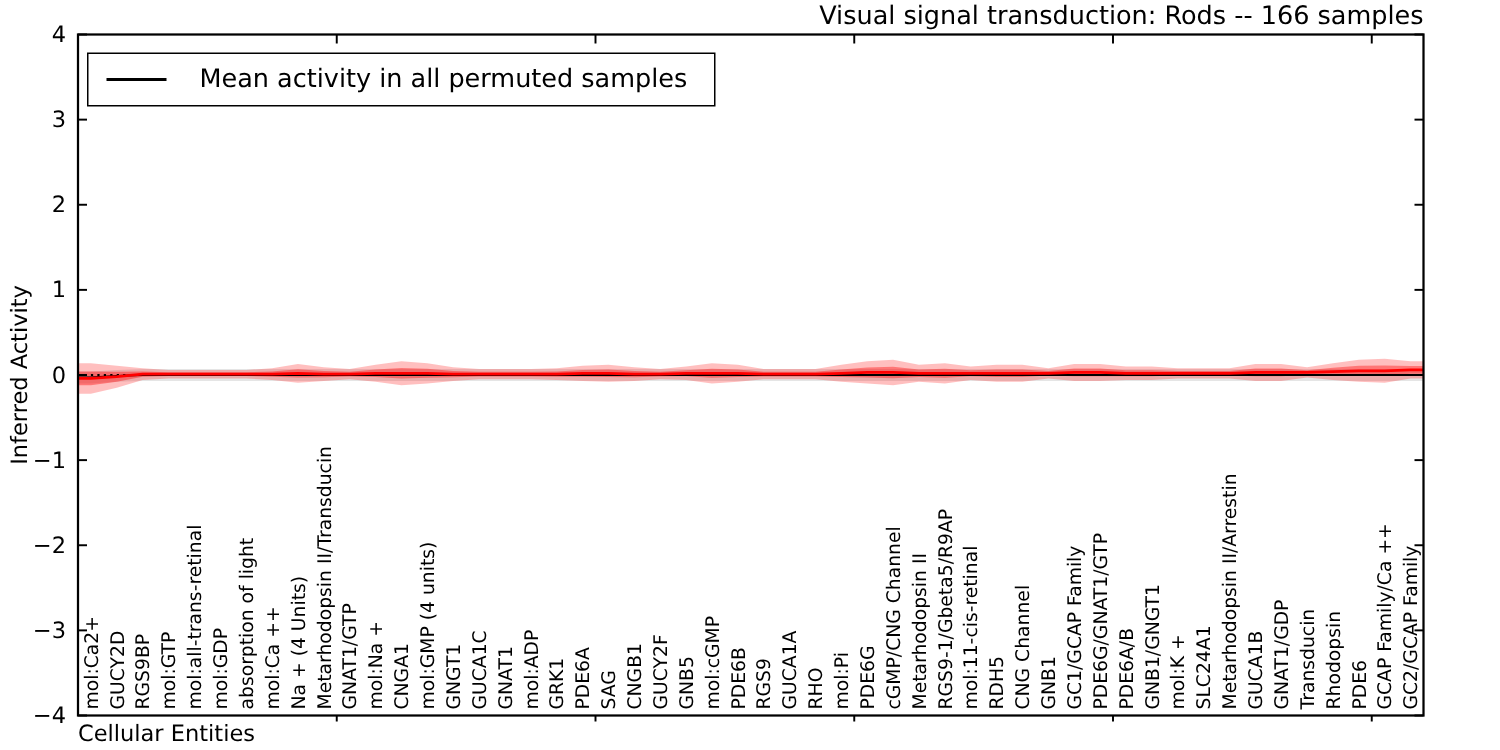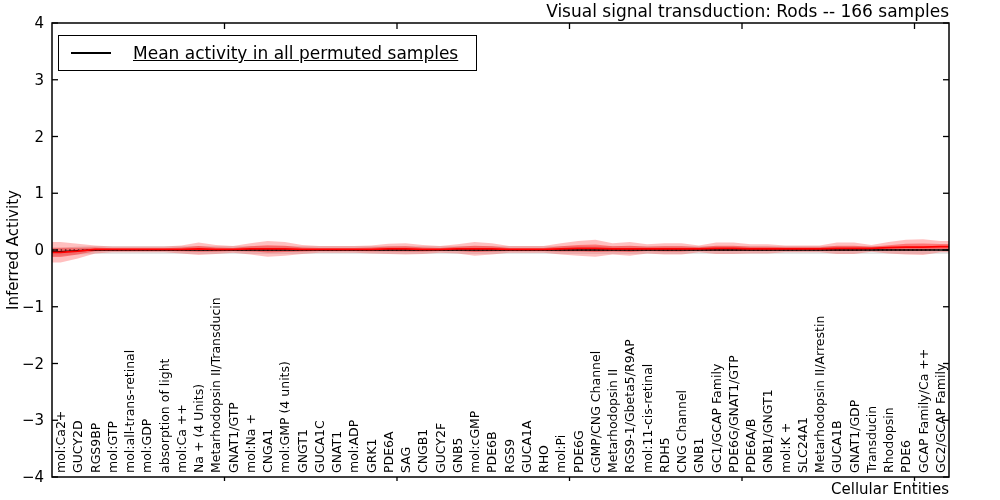--- a/index.html
+++ b/index.html
@@ -9,28 +9,28 @@
   }
   .chart-title{
     position:absolute;left:52px;top:1px;width:897px;text-align:right;
     font-size:17px;color:#000;
   }
   .y-axis-label{
     position:absolute;left:13px;top:250px;transform:translate(-50%,-50%) rotate(-90deg);
     white-space:nowrap;font-size:15px;color:#000;
   }
   .x-axis-label{
-    position:absolute;left:52px;top:480px;width:897px;text-align:right;
+    position:absolute;left:52px;top:480px;width:897px;text-align:left;
     font-size:15px;color:#000;
   }
   .legend{
     position:absolute;left:58px;top:35px;background:#fff;border:1.3px solid #000;
     padding:7px 18px 7px 12px;display:flex;flex-direction:column;gap:7px;z-index:5;
   }
-  .legend-row{display:flex;align-items:center;text-decoration:underline;}
+  .legend-row{display:flex;align-items:center;}
   .legend-line{display:inline-block;width:40px;height:2px;margin-right:22px;flex:0 0 auto;}
   .legend-label{font-size:17px;color:#000;white-space:nowrap;}
   svg{position:absolute;left:0;top:0;}
 </style>
 </head>
 <body>
 
 <div class="figure">
   <svg width="1000" height="500" viewBox="0 0 1000 500">
       <path d="M52.0,247.7 L60.6,247.7 L77.9,246.6 L95.1,246.0 L112.4,246.0 L129.6,246.0 L146.9,246.0 L164.1,246.0 L181.4,246.0 L198.6,246.0 L215.9,246.0 L233.1,246.0 L250.4,246.0 L267.6,246.0 L284.9,246.0 L302.1,246.0 L319.4,246.0 L336.6,246.0 L353.9,246.0 L371.1,246.0 L388.4,246.0 L405.6,246.0 L422.9,246.0 L440.1,246.0 L457.4,246.0 L474.6,246.0 L491.9,246.0 L509.1,246.0 L526.4,246.0 L543.6,246.0 L560.9,246.0 L578.1,246.0 L595.4,246.0 L612.6,246.0 L629.9,246.0 L647.1,246.0 L664.4,246.0 L681.6,246.0 L698.9,246.0 L716.1,246.0 L733.4,246.0 L750.6,246.0 L767.9,246.0 L785.1,246.0 L802.4,246.0 L819.6,246.0 L836.9,246.0 L854.1,246.0 L871.4,246.0 L888.6,246.0 L905.9,246.0 L923.1,246.0 L940.4,246.0 L949.0,246.0 L949.0,254.0 L940.4,254.0 L923.1,254.0 L905.9,254.0 L888.6,254.0 L871.4,254.0 L854.1,254.0 L836.9,254.0 L819.6,254.0 L802.4,254.0 L785.1,254.0 L767.9,254.0 L750.6,254.0 L733.4,254.0 L716.1,254.0 L698.9,254.0 L681.6,254.0 L664.4,254.0 L647.1,254.0 L629.9,254.0 L612.6,254.0 L595.4,254.0 L578.1,254.0 L560.9,254.0 L543.6,254.0 L526.4,254.0 L509.1,254.0 L491.9,254.0 L474.6,254.0 L457.4,254.0 L440.1,254.0 L422.9,254.0 L405.6,254.0 L388.4,254.0 L371.1,254.0 L353.9,254.0 L336.6,254.0 L319.4,254.0 L302.1,254.0 L284.9,254.0 L267.6,254.0 L250.4,254.0 L233.1,254.0 L215.9,254.0 L198.6,254.0 L181.4,254.0 L164.1,254.0 L146.9,254.0 L129.6,254.0 L112.4,254.0 L95.1,254.0 L77.9,254.5 L60.6,255.7 L52.0,255.7 Z" fill="#000000" fill-opacity="0.1"></path>

